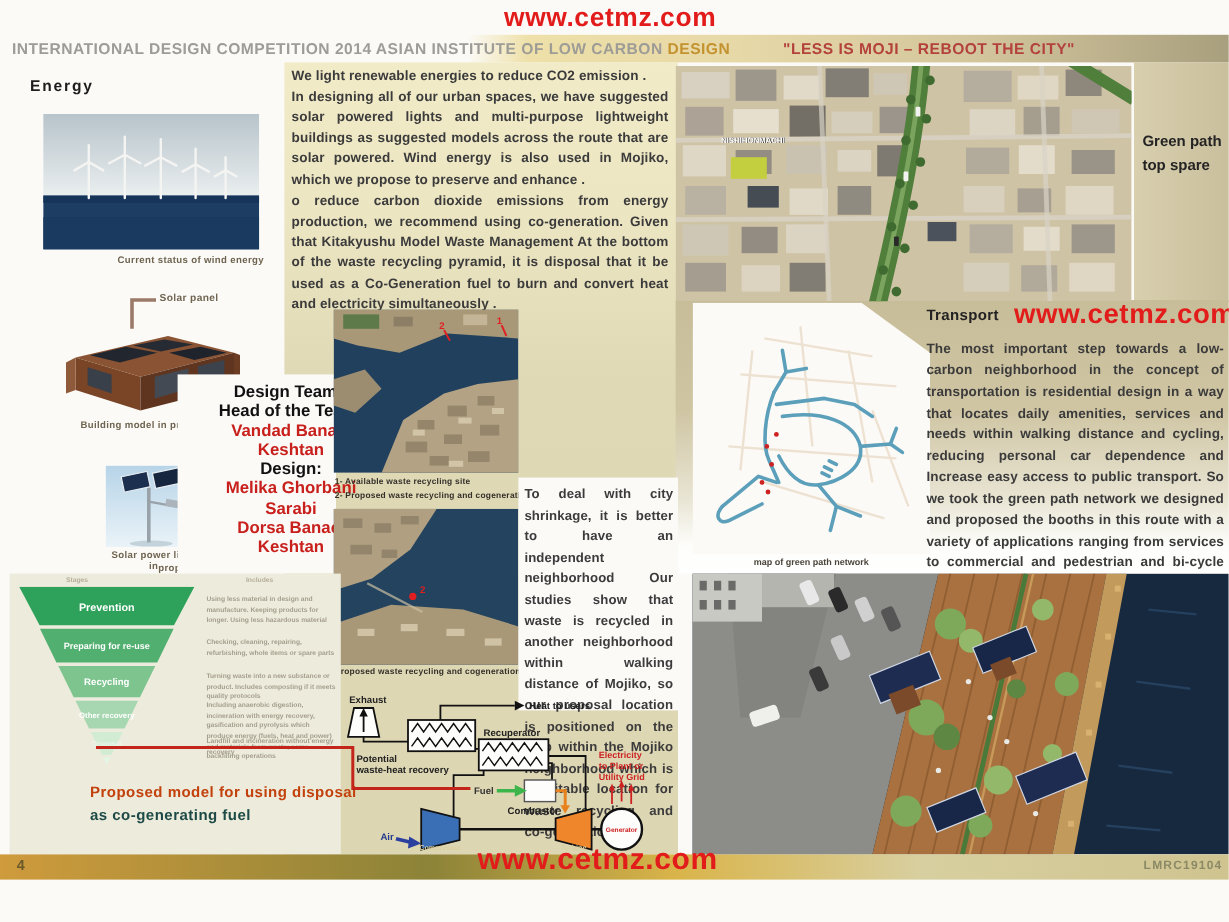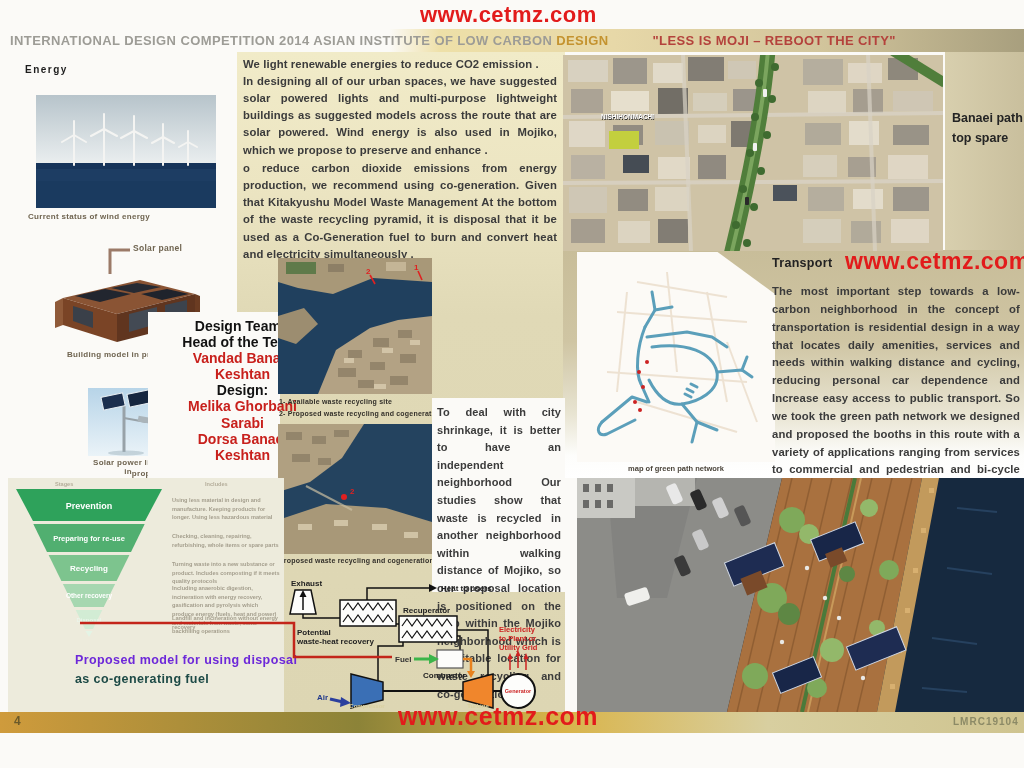--- a/index.html
+++ b/index.html
@@ -29,21 +29,21 @@
 </div>
 
 <div class="abs" style="left:237px;top:52px;width:328px;height:660px;
      background:linear-gradient(180deg,#f1ebc8 0%,#ece5c2 20%,#e0d9b6 40%,#ddd6b3 100%);"></div>
 
 <div class="abs" style="left:945px;top:52px;width:79px;height:200px;
      background:linear-gradient(90deg,#d8cfae,#c9bf9d);"></div>
 <div class="abs" style="left:563px;top:250px;width:461px;height:228px;
      background:linear-gradient(180deg,#c8bd99 0%,#cfc5a3 40%,#e8e4d2 72%,#fdfdfb 90%,#ffffff 100%);"></div>
 
-<div class="abs" style="left:25px;top:64px;font-size:10px;font-weight:bold;letter-spacing:1.5px;color:#1d1d1d;">Energy</div>
+<div class="abs" style="left:25px;top:64px;font-size:13px;font-weight:bold;letter-spacing:1.5px;color:#1d1d1d;">Energy</div>
 
 <svg class="abs" style="left:36px;top:95px;" width="180" height="113" viewBox="0 0 180 113">
   <defs>
     <linearGradient id="sky" x1="0" y1="0" x2="0" y2="1">
       <stop offset="0" stop-color="#b7c4cb"></stop>
         <stop offset="1" stop-color="#ebeff0"></stop>
     </linearGradient>
   </defs>
   <rect width="180" height="70" fill="url(#sky)"></rect>
   <rect y="68" width="180" height="45" fill="#1d3d63"></rect>
@@ -65,21 +65,21 @@
       <line x1="127" y1="42" x2="127" y2="29"></line>
       <line x1="127" y1="42" x2="138" y2="48"></line>
       <line x1="127" y1="42" x2="116" y2="48"></line>
     <line x1="152" y1="70" x2="152" y2="47"></line>
       <line x1="152" y1="47" x2="152" y2="36"></line>
       <line x1="152" y1="47" x2="161" y2="52"></line>
       <line x1="152" y1="47" x2="143" y2="52"></line>
   </g>
   <rect y="86" width="180" height="27" fill="#1a3a5f"></rect>
 </svg>
-<div class="abs cap" style="left:28px;top:212px;width:180px;text-align:left;">Current status of wind energy</div>
+<div class="abs cap" style="left:40px;top:212px;width:180px;text-align:right;">Current status of wind energy</div>
 
 <div class="abs cap" style="left:133px;top:243px;font-size:8.5px;">Solar panel</div>
 <svg class="abs" style="left:104px;top:246px;" width="28" height="30" viewBox="0 0 28 30">
   <polyline points="26,4 6,4 6,28" fill="none" stroke="#9b7a68" stroke-width="3"></polyline>
 </svg>
 
 <svg class="abs" style="left:45px;top:268px;" width="155" height="80" viewBox="0 0 155 80">
   <polygon points="18,30 95,12 150,26 72,46" fill="#8a5434"></polygon>
   <polygon points="30,28 60,21 86,26 55,34" fill="#22262f"></polygon>
   <polygon points="66,20 92,15 116,19 89,25" fill="#262a33"></polygon>
@@ -214,21 +214,21 @@
 <div class="abs funnel-desc" style="left:172px;top:496px;width:108px;">Using less material in design and manufacture. Keeping products for longer. Using less hazardous material</div>
 <div class="abs funnel-desc" style="left:172px;top:532px;width:108px;">Checking, cleaning, repairing, refurbishing, whole items or spare parts</div>
 <div class="abs funnel-desc" style="left:172px;top:560px;width:108px;">Turning waste into a new substance or product. Includes composting if it meets quality protocols</div>
 <div class="abs funnel-desc" style="left:172px;top:584px;width:108px;">Including anaerobic digestion, incineration with energy recovery, gasification and pyrolysis which produce energy (fuels, heat and power) and materials from waste; some backfilling operations</div>
 <div class="abs funnel-desc" style="left:172px;top:614px;width:108px;">Landfill and incineration without energy recovery</div>
 
 <svg class="abs" style="left:80px;top:619px;z-index:5;" width="320" height="44" viewBox="0 0 320 44">
   <polyline points="0,4 214,4 214,38 312,38" fill="none" stroke="#c3251a" stroke-width="2.5"></polyline>
 </svg>
 
-<div class="abs" style="left:75px;top:653px;font-size:12.5px;font-weight:bold;color:#6d28d9;letter-spacing:.4px;">Proposed model for using disposal</div>
+<div class="abs" style="left:75px;top:653px;font-size:12.5px;font-weight:bold;color:#c2410c;letter-spacing:.4px;">Proposed model for using disposal</div>
 <div class="abs" style="left:75px;top:672px;font-size:12.5px;font-weight:bold;color:#1d4a46;letter-spacing:.4px;">as co-generating fuel</div>
 
 <svg class="abs" style="left:283px;top:578px;" width="290" height="134" viewBox="0 0 290 134">
 
   <polygon points="12,12 28,12 33,36 7,36" fill="#fdfdfb" stroke="#111" stroke-width="1.5"></polygon>
   <line x1="20" y1="32" x2="20" y2="18" stroke="#111" stroke-width="1.5"></line>
   <polygon points="16.5,19 23.5,19 20,12" fill="#111"></polygon>
   <text x="8" y="8" font-size="8" font-weight="bold" fill="#222">Exhaust</text>
 
   <rect x="57" y="22" width="56" height="26" fill="#fdfdfb" stroke="#111" stroke-width="1.5"></rect>
@@ -365,21 +365,21 @@
     <text x="38" y="64" font-size="6.5" font-weight="bold" fill="#ffffff">NISHIHONMACHI</text>
   </g>
   <g fill="#f2f2f0">
     <rect x="200" y="34" width="4" height="8" rx="1"></rect>
       <rect x="190" y="88" width="4" height="8" rx="1"></rect>
     <rect x="182" y="142" width="4" height="8" rx="1" fill="#2a2a2a"></rect>
   </g>
 </svg>
 
 <div class="abs" style="left:952px;top:108px;font-size:12.5px;font-weight:bold;color:#242424;line-height:1.6;">
-  <div>Banaei  path</div>
+  <div>Green  path</div>
   <div>top spare</div>
 </div>
 
 <svg class="abs" style="left:577px;top:252px;clip-path:polygon(0 0,71% 0,100% 20%,100% 100%,0 100%);" width="198" height="210" viewBox="0 0 198 210">
   <rect width="198" height="210" fill="#fcfaf6"></rect>
   <g stroke="#ecdfcf" stroke-width="2" opacity=".9">
     <line x1="60" y1="30" x2="150" y2="45"></line>
       <line x1="40" y1="60" x2="170" y2="70"></line>
     <line x1="90" y1="20" x2="100" y2="120"></line>
       <line x1="130" y1="40" x2="150" y2="150"></line>

